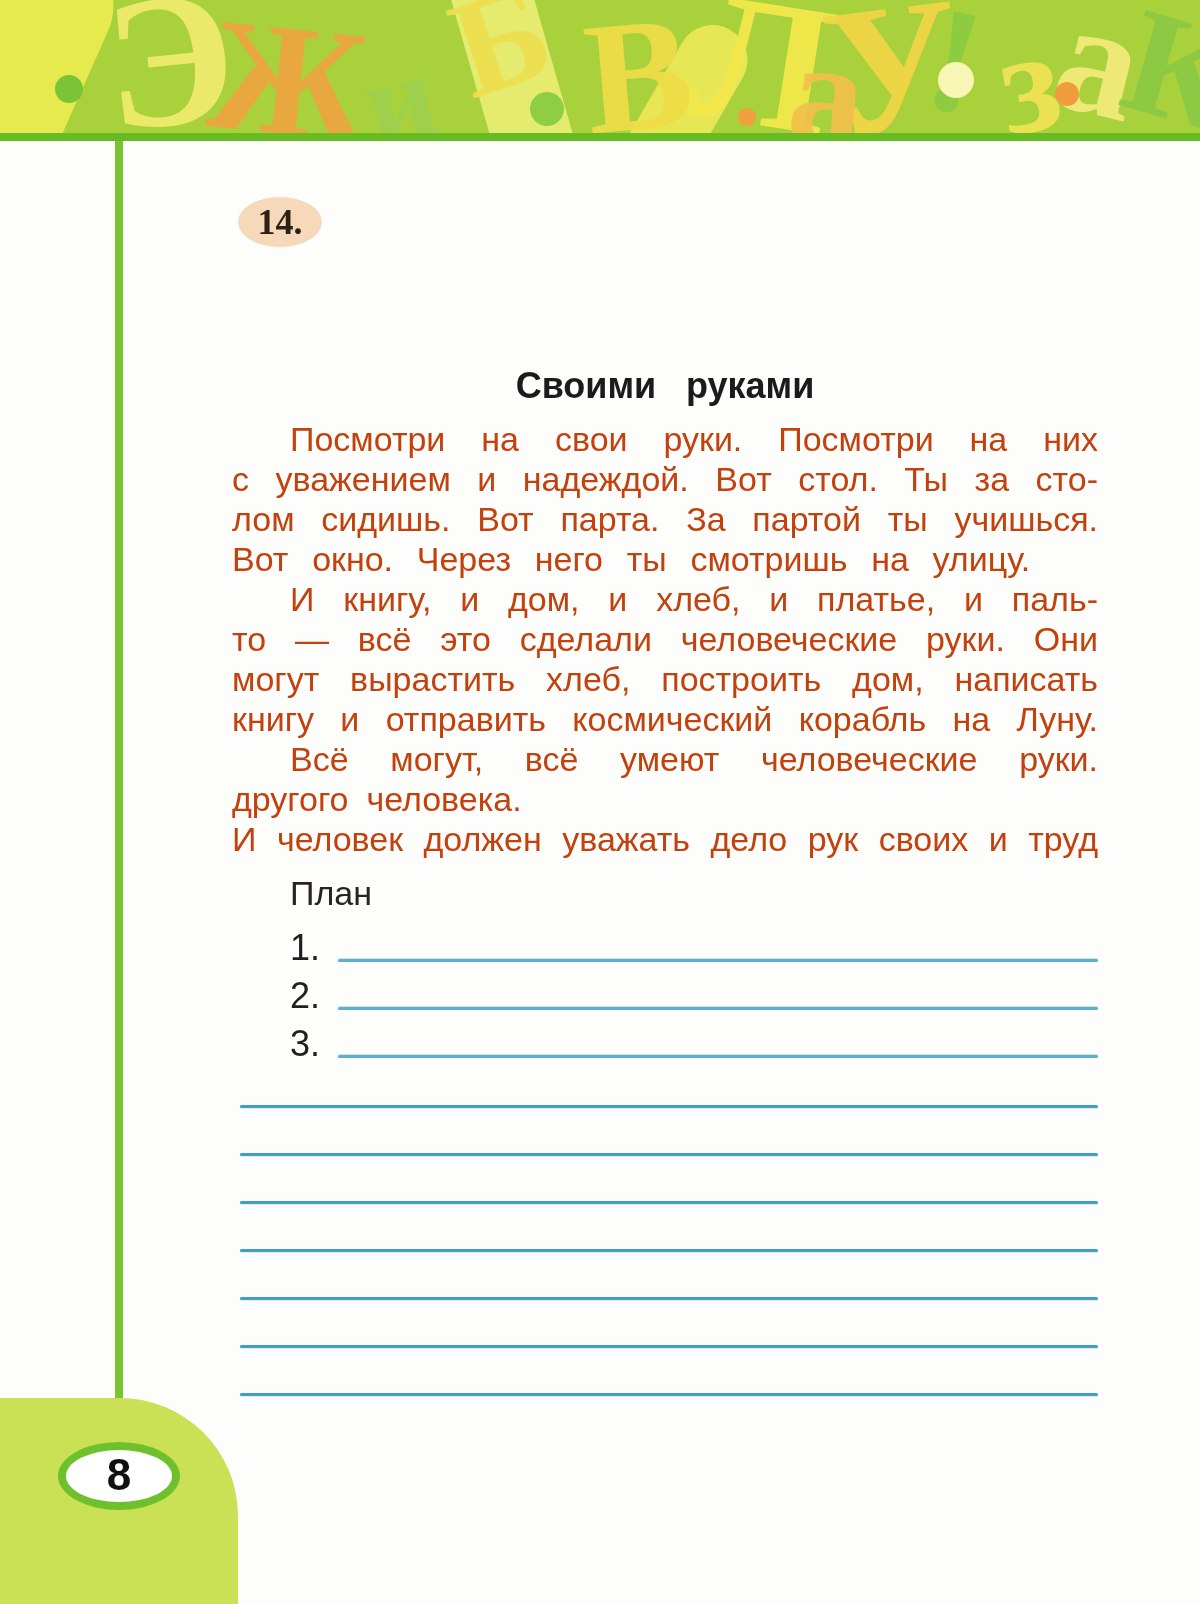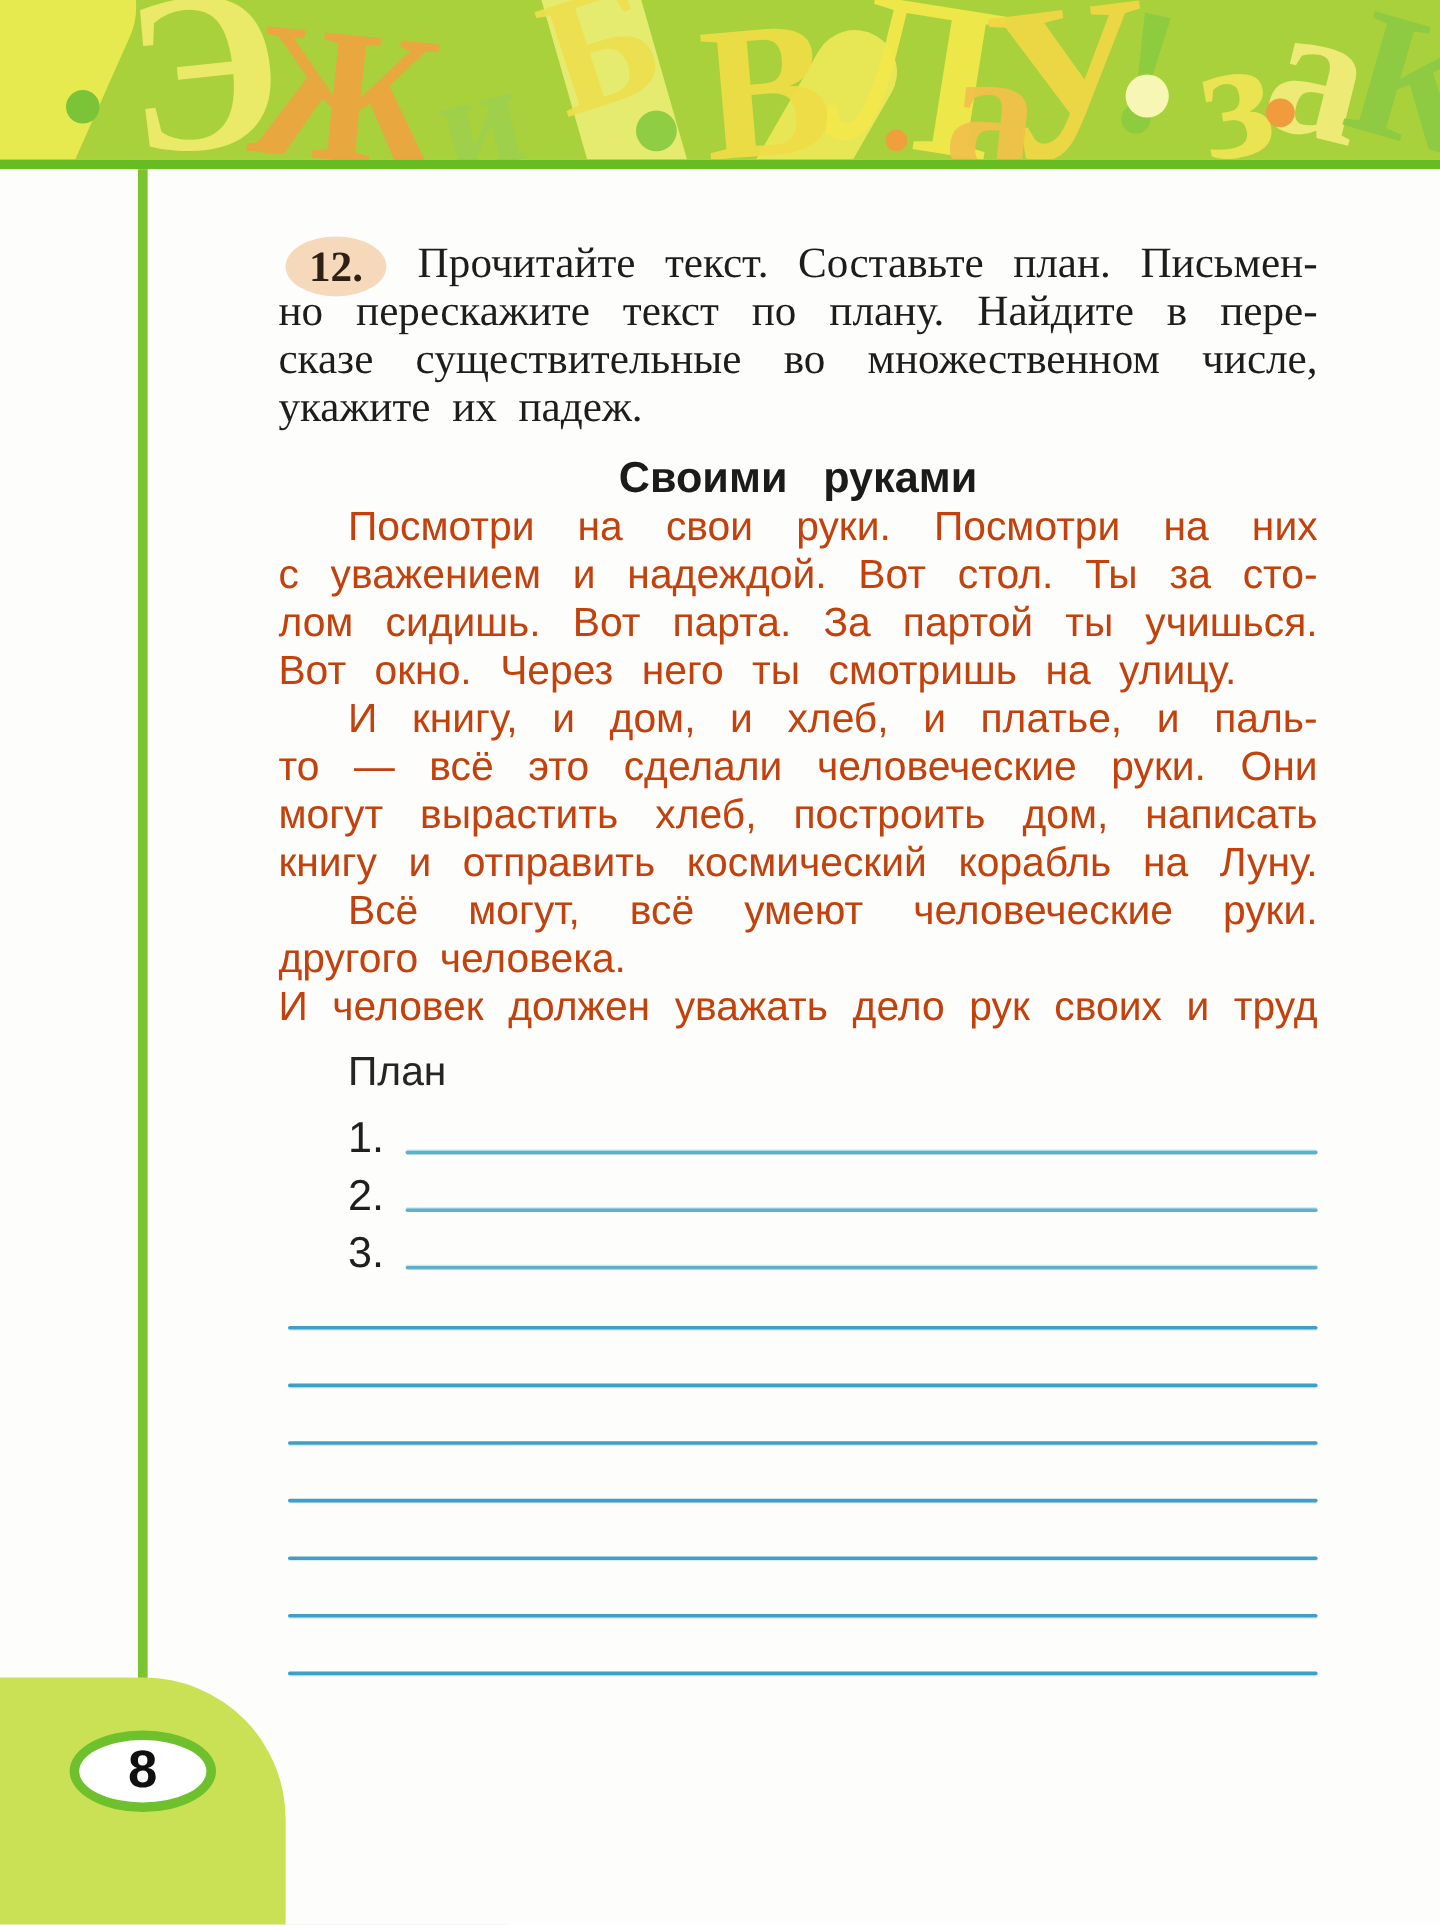--- a/index.html
+++ b/index.html
@@ -29,21 +29,21 @@
     line-height:50px; font-family:"Liberation Serif", serif; font-weight:bold;
     font-size:36px; color:#2e2013; }
   .task-instruction { position:absolute; left:232px; top:199px; width:866px;
     font-family:"Liberation Serif", serif; font-size:36px; line-height:40px;
     color:var(--text-dark); }
   .t-line, .s-line { height:40px; overflow:hidden; }
   .jl { text-align:justify; text-align-last:justify; }
   .ll { text-align:left; word-spacing:.25em; }
 
   
-  .story-title { position:absolute; left:232px; top:377px; width:866px;
+  .story-title { position:absolute; left:232px; top:365px; width:866px;
     text-align:center; font-weight:bold; font-size:36px; color:#1b1b1b;
     word-spacing:.55em; }
   .story-text { position:absolute; left:232px; top:419px; width:866px;
     font-size:34px; line-height:40px; color:#c2410c; }
   .s-line.wide { word-spacing:.42em; }
 
   
   .plan-label { position:absolute; left:290px; top:874px; font-size:34px; color:#262524; }
   .plan-row { position:absolute; left:232px; width:866px; height:44px; }
   .plan-number { position:absolute; left:58px; top:0; font-size:36px;
@@ -88,27 +88,21 @@
       <div class="banner-letter" style="left: 1128px; top: -5px; font-size: 150px; color: rgb(140, 201, 68); transform: rotate(16deg);">К</div>
       <div class="blob" style="left: 55px; top: 75px; width: 28px; height: 28px; background: rgb(124, 196, 55);"></div>
       <div class="blob" style="left: 530px; top: 92px; width: 34px; height: 34px; background: rgb(143, 205, 69);"></div>
       <div class="blob" style="left: 938px; top: 62px; width: 36px; height: 36px; background: rgb(248, 246, 180);"></div>
       <div class="blob" style="left: 1055px; top: 82px; width: 24px; height: 24px; background: rgb(240, 155, 62);"></div>
       <div class="blob" style="left: 738px; top: 108px; width: 18px; height: 18px; background: rgb(239, 159, 60);"></div>
     </div>
   <div class="banner-divider"></div>
   <div class="margin-rule"></div>
 
-  <div class="task-badge">12.</div>
-  <div class="task-instruction">
-      <div class="t-line jl" style="text-indent: 116px;">Прочитайте текст. Составьте план. Письмен-</div>
-      <div class="t-line jl">но перескажите текст по плану. Найдите в пере-</div>
-      <div class="t-line jl">сказе существительные во множественном числе,</div>
-      <div class="t-line ll">укажите их падеж.</div>
-    </div>
+  <div class="task-badge">14.</div>
 
   <div class="story-title">Своими руками</div>
   <div class="story-text">
       <div class="s-line jl" style="text-indent: 58px;">Посмотри на свои руки. Посмотри на них</div>
       <div class="s-line jl">с уважением и надеждой. Вот стол. Ты за сто-</div>
       <div class="s-line jl">лом сидишь. Вот парта. За партой ты учишься.</div>
       <div class="s-line ll wide">Вот окно. Через него ты смотришь на улицу.</div>
       <div class="s-line jl" style="text-indent: 58px;">И книгу, и дом, и хлеб, и платье, и паль-</div>
       <div class="s-line jl">то — всё это сделали человеческие руки. Они</div>
       <div class="s-line jl">могут вырастить хлеб, построить дом, написать</div>

